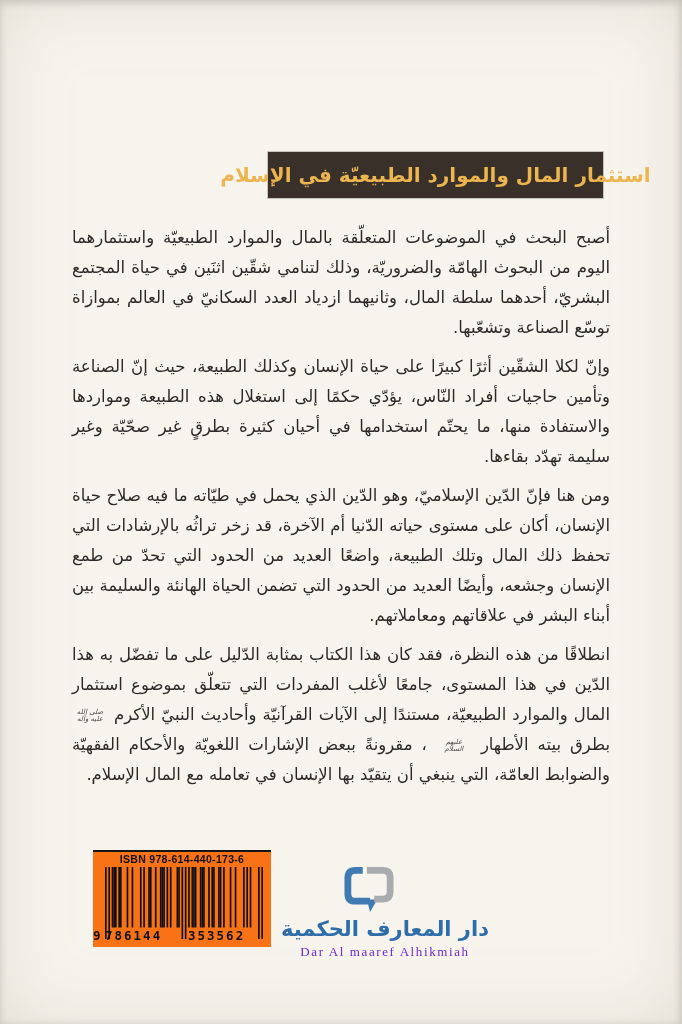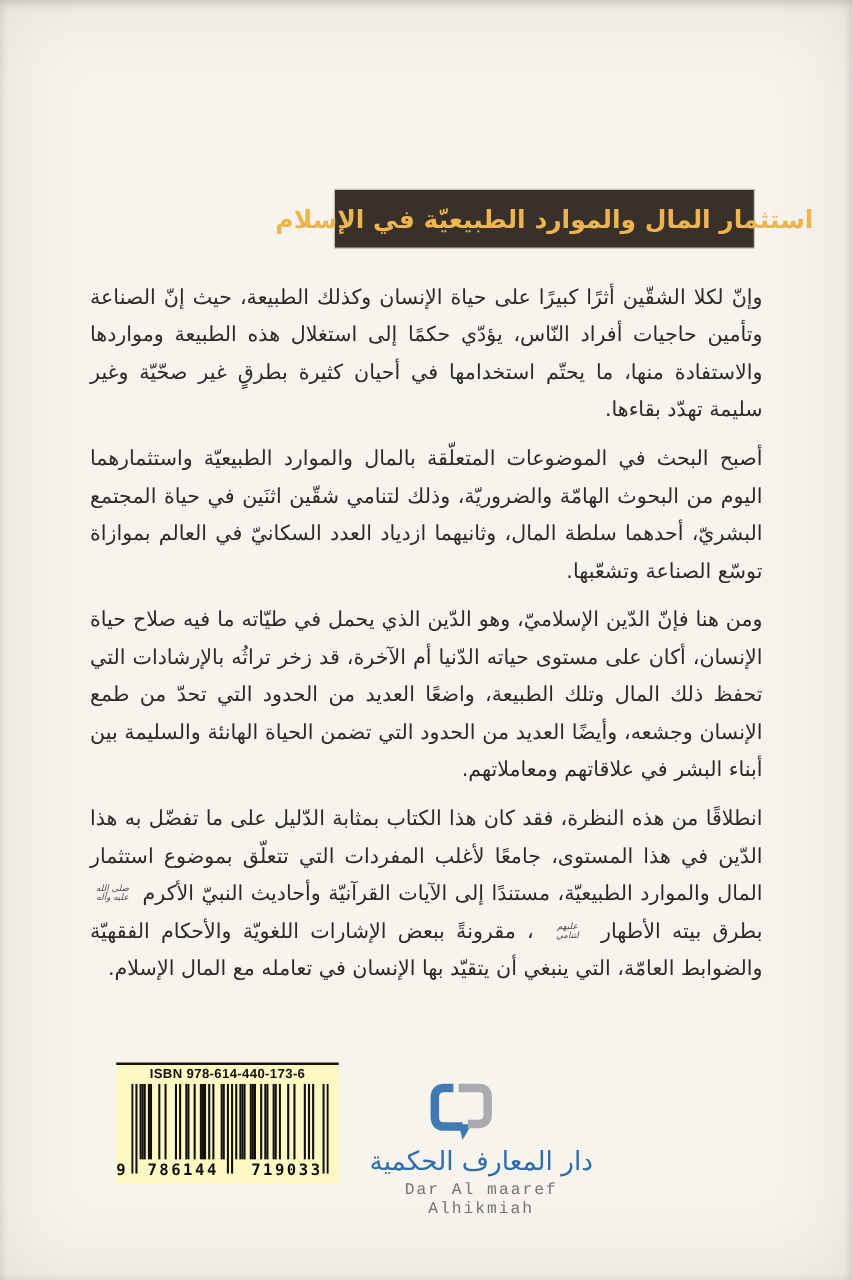--- a/index.html
+++ b/index.html
@@ -31,67 +31,67 @@
     color:#2b2a28; font-size:16.5px; line-height:30px;
   }
   .blurb p{margin:0 0 9px 0;}
   .honorific{
     display:inline-block; font-size:7px; line-height:7px; max-width:30px;
     vertical-align:middle; text-align:center; color:#4a4a48; margin:0 3px;font-style:italic;
   }
   
   .barcode{
     position:absolute; left:93px; top:850px; width:178px;
-    background:#fef9c3; padding:0 0 4px 0;
+    background:#f97316; padding:0 0 4px 0;
   }
   .barcode .rule{height:2px;background:#151515;}
   .barcode .isbn{
     font-family:"Liberation Sans", sans-serif;
     font-weight:bold; font-size:10.5px; letter-spacing:.3px;
     color:#111; text-align:center; padding:1px 0 2px 0;
   }
   .barcode svg.bars{display:block; width:158px; height:72px; margin-left:12px;}
   .barcode .digits{
     display:flex; margin-top:-11px; position:relative;
     font-family:"DejaVu Sans Mono", monospace; font-weight:bold;
     font-size:12.5px; color:#111;
   }
   .barcode .digits .d-left{width:12px; text-align:left;}
-  .barcode .digits .d-g1,.barcode .digits .d-g2{flex:1; text-align:center; letter-spacing:2px;}
+  .barcode .digits .d-g1,.barcode .digits .d-g2{flex:1; letter-spacing:2px;}
   
   .publisher{
     position:absolute; left:278px; top:866px; width:214px; text-align:center;
   }
   .publisher svg.logo{display:block; width:54px; height:48px; margin:0 auto 3px auto; transform:translateX(-16px);}
   .publisher .name-ar{
-    direction:rtl; color:#2e6da9; font-weight:normal; font-size:21px; line-height:24px;
+    direction:rtl; color:#2e6da9; font-weight:bold; font-size:21px; line-height:24px;
   }
   .publisher .name-en{
-    font-family:Liberation Mono, monospace;
-    color:#737373; font-size:13px; letter-spacing:1.6px; margin-top:3px;
+    font-family:Liberation Serif, serif;
+    color:#6d28d9; font-size:13px; letter-spacing:1.6px; margin-top:3px;
   }
 </style>
 </head>
 <body>
 
 <div class="scan">
 
   <div class="banner">
     <span>استثمار المال والموارد الطبيعيّة في الإسلام</span>
   </div>
 
   <div class="blurb">
+    <p>أصبح البحث في الموضوعات المتعلّقة بالمال والموارد الطبيعيّة واستثمارهما اليوم من البحوث الهامّة والضروريّة، وذلك لتنامي شقّين اثنَين في حياة المجتمع البشريّ، أحدهما سلطة المال، وثانيهما ازدياد العدد السكانيّ في العالم بموازاة توسّع الصناعة وتشعّبها.</p>
     <p>وإنّ لكلا الشقّين أثرًا كبيرًا على حياة الإنسان وكذلك الطبيعة، حيث إنّ الصناعة وتأمين حاجيات أفراد النّاس، يؤدّي حكمًا إلى استغلال هذه الطبيعة ومواردها والاستفادة منها، ما يحتّم استخدامها في أحيان كثيرة بطرقٍ غير صحّيّة وغير سليمة تهدّد بقاءها.</p>
-    <p>أصبح البحث في الموضوعات المتعلّقة بالمال والموارد الطبيعيّة واستثمارهما اليوم من البحوث الهامّة والضروريّة، وذلك لتنامي شقّين اثنَين في حياة المجتمع البشريّ، أحدهما سلطة المال، وثانيهما ازدياد العدد السكانيّ في العالم بموازاة توسّع الصناعة وتشعّبها.</p>
     <p>ومن هنا فإنّ الدّين الإسلاميّ، وهو الدّين الذي يحمل في طيّاته ما فيه صلاح حياة الإنسان، أكان على مستوى حياته الدّنيا أم الآخرة، قد زخر تراثُه بالإرشادات التي تحفظ ذلك المال وتلك الطبيعة، واضعًا العديد من الحدود التي تحدّ من طمع الإنسان وجشعه، وأيضًا العديد من الحدود التي تضمن الحياة الهانئة والسليمة بين أبناء البشر في علاقاتهم ومعاملاتهم.</p>
     <p>
       <span>انطلاقًا من هذه النظرة، فقد كان هذا الكتاب بمثابة الدّليل على ما تفضّل به هذا الدّين في هذا المستوى، جامعًا لأغلب المفردات التي تتعلّق بموضوع استثمار المال والموارد الطبيعيّة، مستندًا إلى الآيات القرآنيّة وأحاديث النبيّ الأكرم</span>
       <span class="honorific">صلى الله عليه وآله</span>
       <span>بطرق بيته الأطهار</span>
-      <span class="honorific">عليهم لتنامي</span>
+      <span class="honorific">عليهم السلام</span>
       <span>، مقرونةً ببعض الإشارات اللغويّة والأحكام الفقهيّة والضوابط العامّة، التي ينبغي أن يتقيّد بها الإنسان في تعامله مع المال الإسلام.</span>
     </p>
   </div>
 
   <div class="barcode">
     <div class="rule"></div>
     <div class="isbn">ISBN 978-614-440-173-6</div>
     <svg class="bars" id="barcode-svg" viewBox="0 0 95 100" preserveAspectRatio="none">
         <rect x="0" y="0" width="1" height="100" fill="#111"></rect>
         <rect x="2" y="0" width="1" height="100" fill="#111"></rect>
@@ -133,21 +133,21 @@
         <rect x="78" y="0" width="1" height="84" fill="#111"></rect>
         <rect x="83" y="0" width="1" height="84" fill="#111"></rect>
         <rect x="85" y="0" width="1" height="84" fill="#111"></rect>
         <rect x="87" y="0" width="1" height="84" fill="#111"></rect>
         <rect x="92" y="0" width="1" height="100" fill="#111"></rect>
         <rect x="94" y="0" width="1" height="100" fill="#111"></rect>
       </svg>
     <div class="digits">
       <span class="d-left">9</span>
       <span class="d-g1">786144</span>
-      <span class="d-g2">719033</span>
+      <span class="d-g2">353562</span>
     </div>
   </div>
 
   <div class="publisher">
     <svg class="logo" viewBox="0 0 100 92">
       <polygon points="46,64 66,64 52,88" fill="#3f7ab3"></polygon>
       <path d="M38 8.5 H24 Q9.5 8.5 9.5 23 V53 Q9.5 67.5 24 67.5 H52" fill="none" stroke="#3f7ab3" stroke-width="13"></path>
       <path d="M46 8.5 H77 Q90.5 8.5 90.5 22 V49 Q90.5 63.5 76 63.5 H60" fill="none" stroke="#a9abae" stroke-width="13"></path>
     </svg>
     <div class="name-ar">دار المعارف الحكمية</div>

